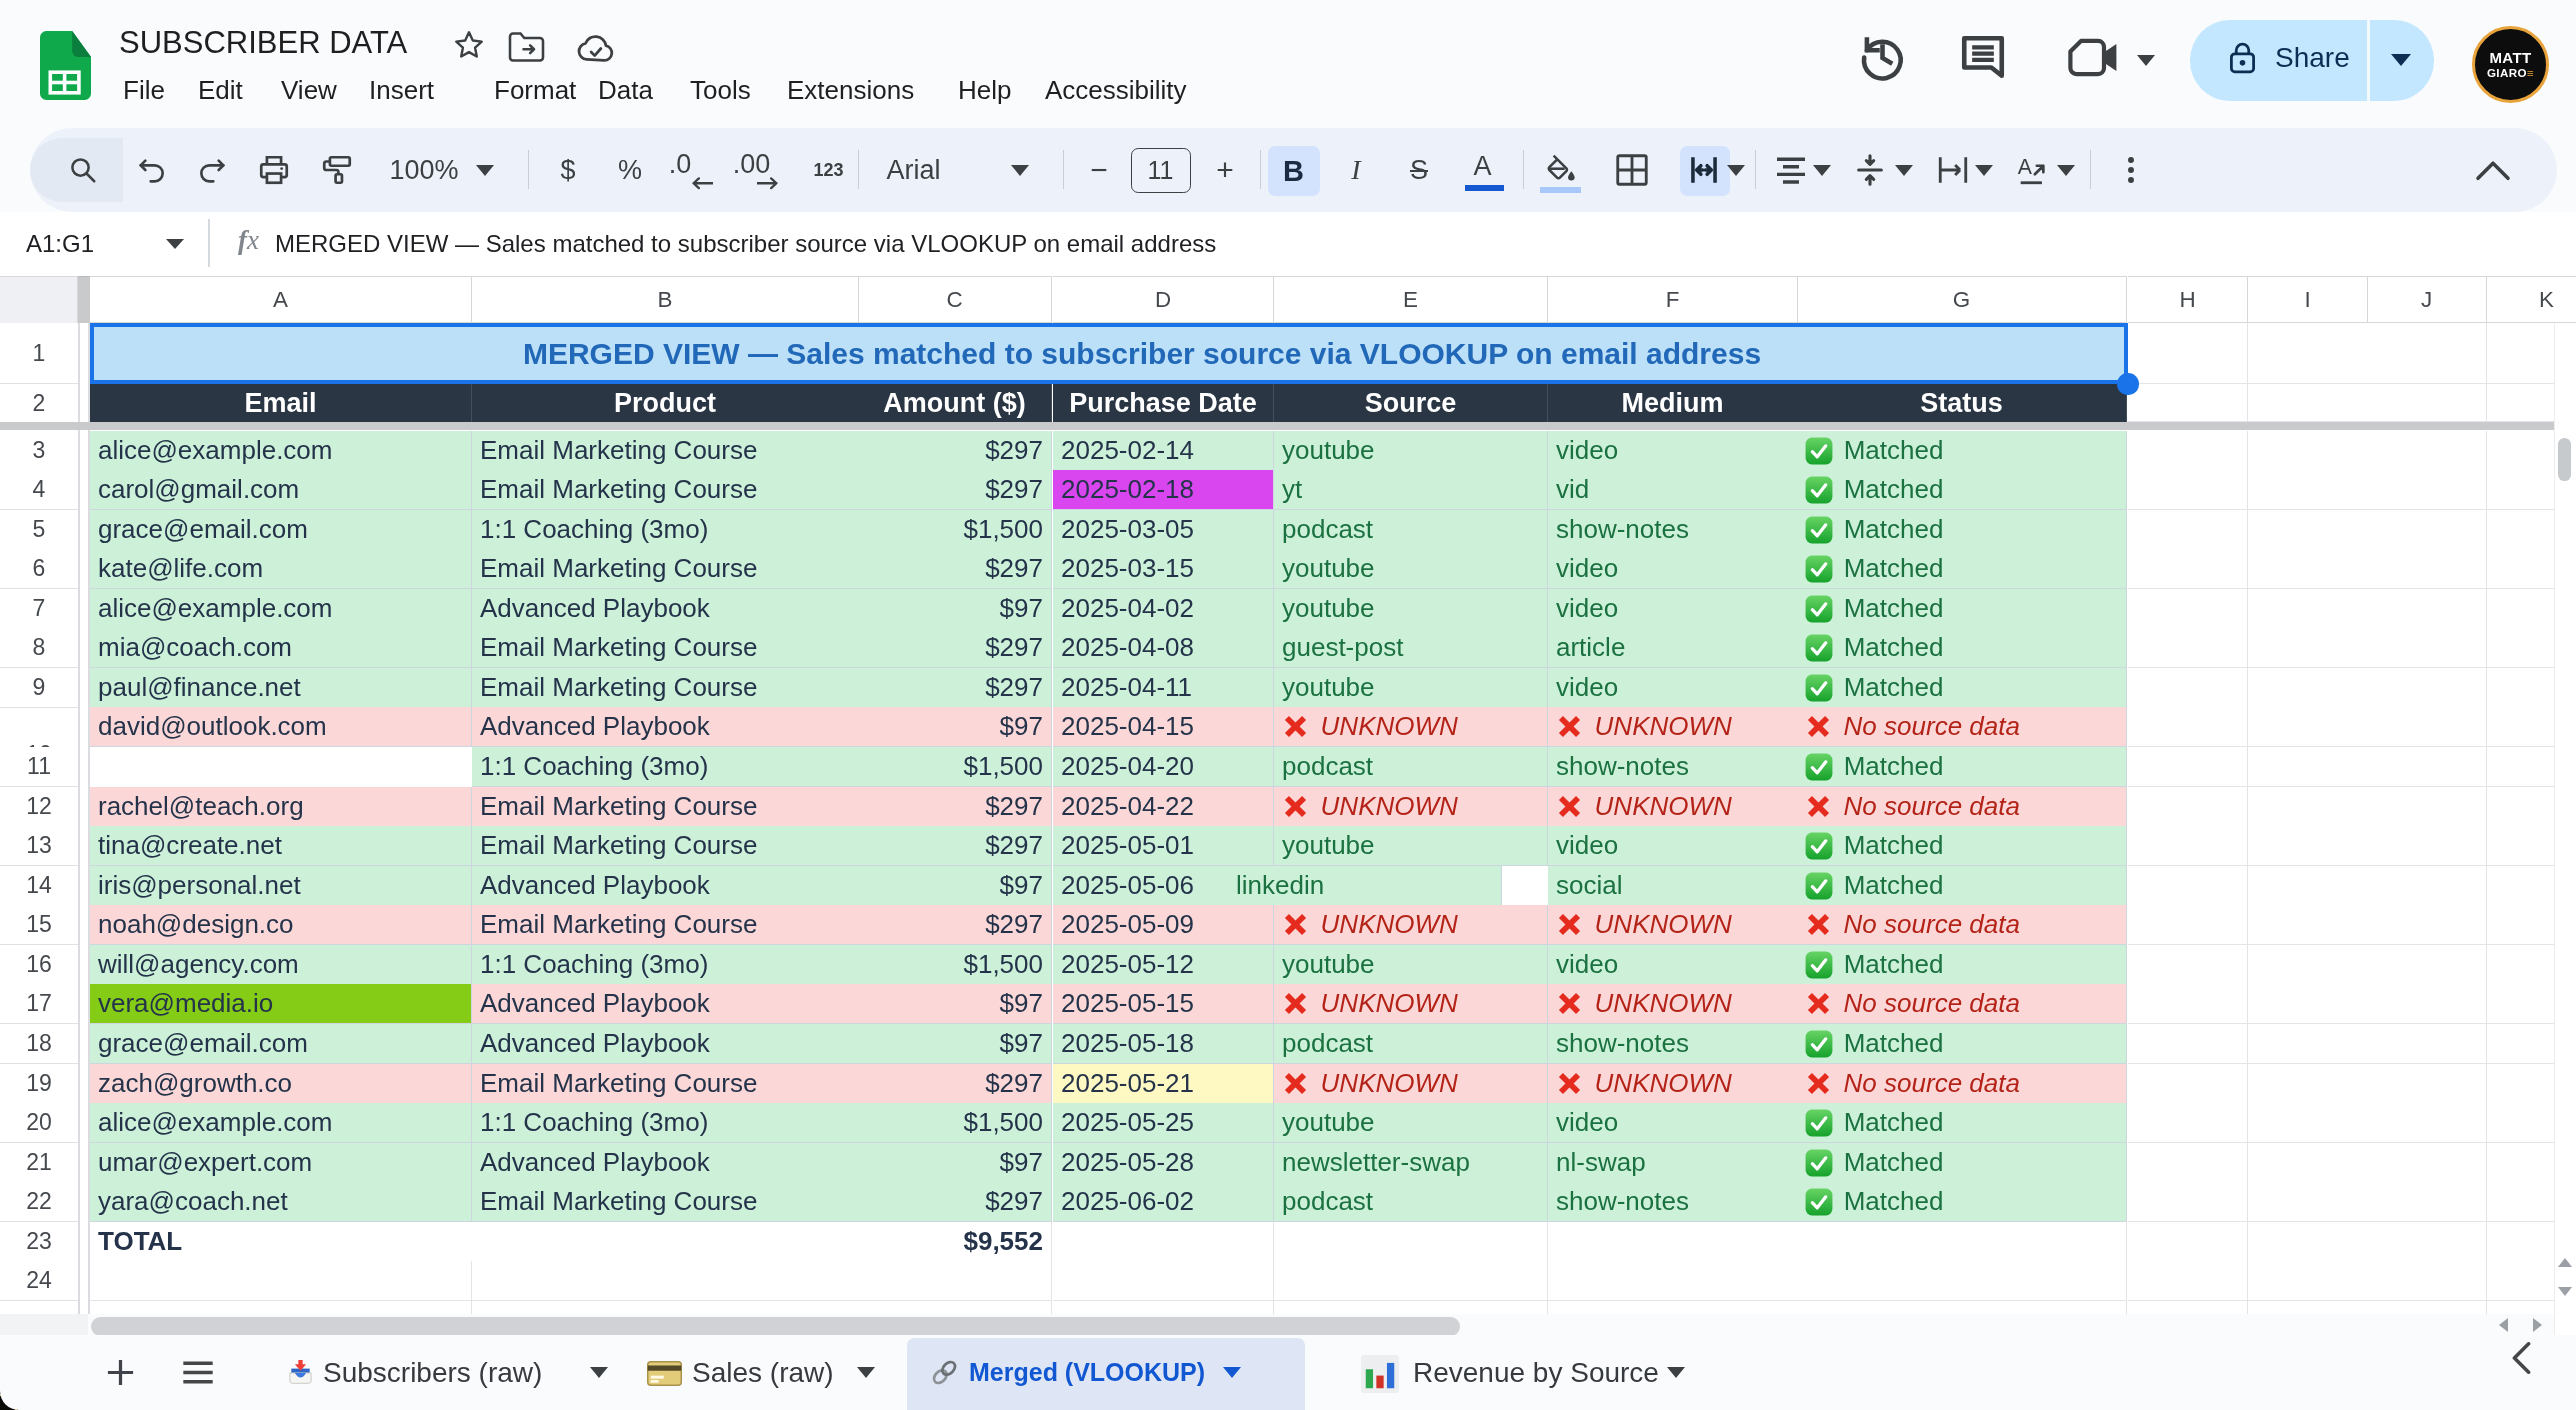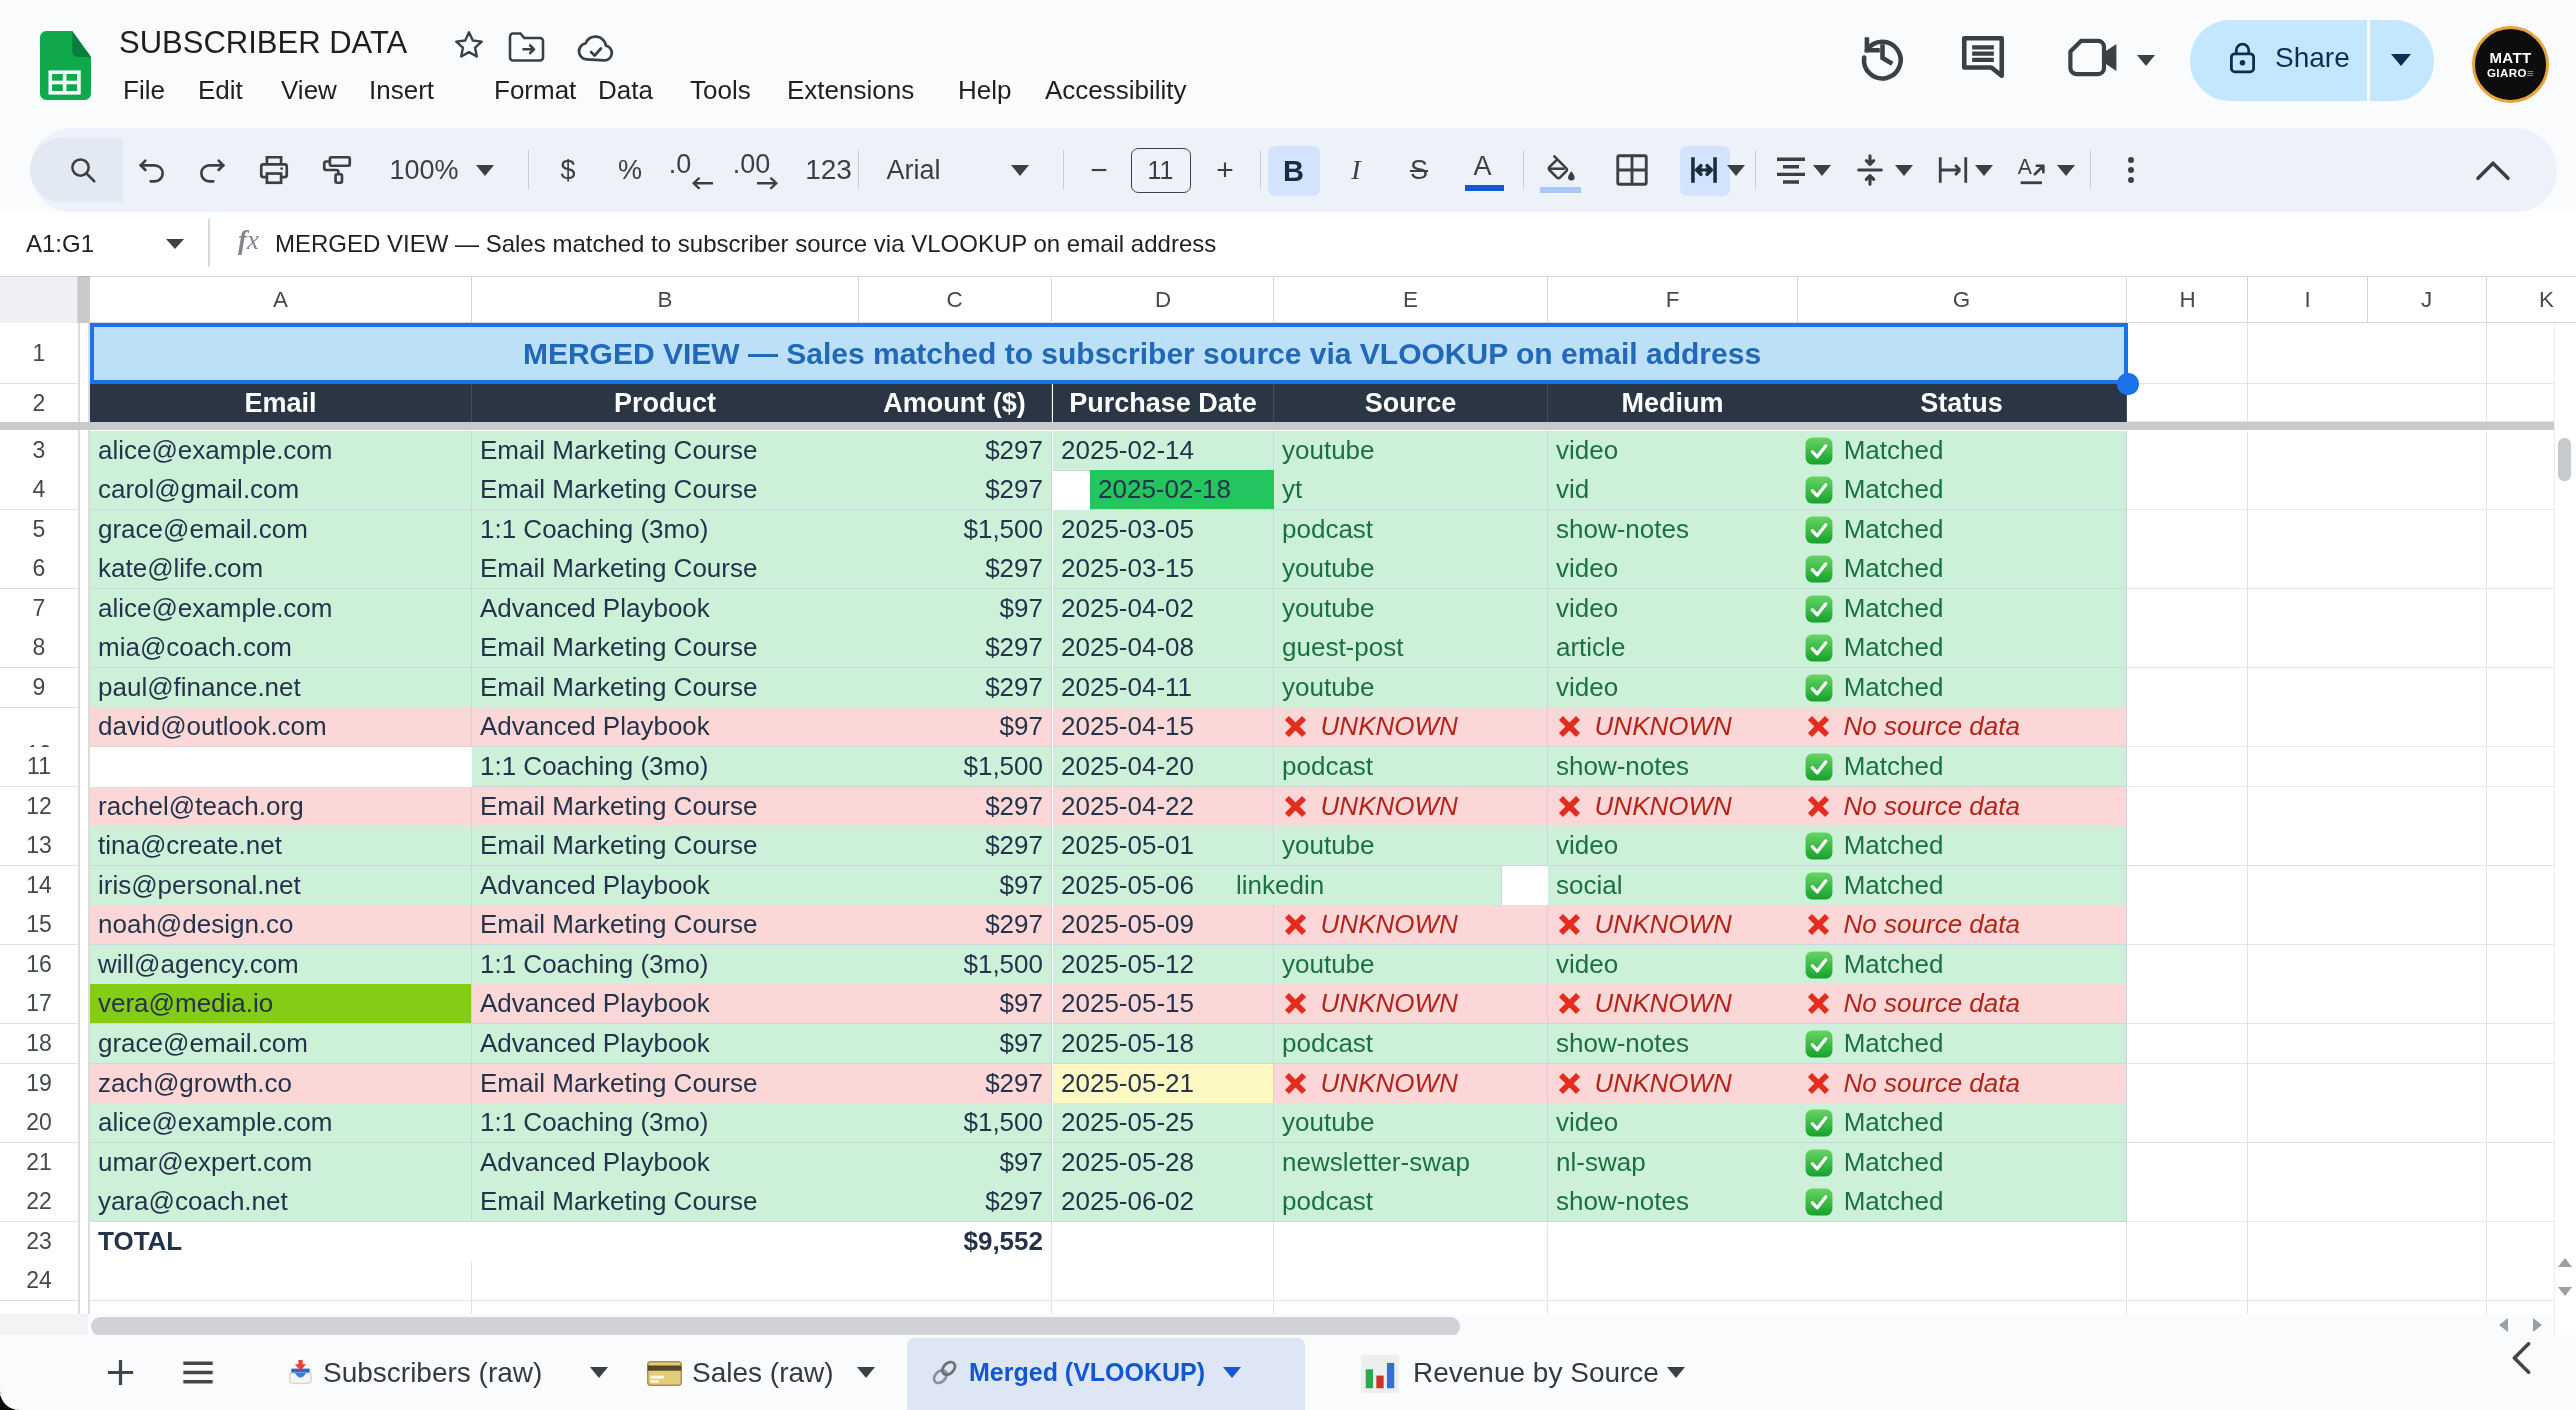--- a/index.html
+++ b/index.html
@@ -153,21 +153,21 @@
  <svg class="abs" style="left:660px;top:49px" width="23" height="12.5" viewBox="0 0 26 14" fill="none" stroke="#3d4043" stroke-width="2.6">
         <path d="M26 7H4m0 0l6-5.5M4 7l6 5.5" stroke-linejoin="round" stroke-linecap="round"></path>
       </svg>
  <div class="ti" style="left:696px;width:52px;top:-5.4px">
         <span class="ttext" style="font-weight:500">.00</span>
       </div>
  <svg class="abs" style="left:727px;top:49px" width="23" height="12.5" viewBox="0 0 26 14" fill="none" stroke="#3d4043" stroke-width="2.6">
         <path d="M0 7h22m0 0l-6-5.5M22 7l-6 5.5" stroke-linejoin="round" stroke-linecap="round"></path>
       </svg>
  <div class="ti" style="left:772px;width:54px">
-        <span class="ttext" style="font-weight:400;font-size:28px">123</span>
+        <span class="ttext" style="font-weight:700;font-size:18px">123</span>
       </div>
  <div class="tdiv" style="left:828px"></div>
  <div class="ti" style="left:857px;width:98px;justify-content:flex-start">
         <span class="ttext">Arial</span>
       </div>
  <div class="abs caret" style="left:981px;top:37px"></div>
  <div class="tdiv" style="left:1033px"></div>
  <div class="ti" style="left:1047px;width:45px">
         <span class="ttext" style="font-size:30px">−</span>
       </div>
@@ -348,21 +348,21 @@
 <div class="row" style="top:470px;height:40px">
       <div class="c" style="left:90px;width:382px;background:#ccf1d8;border-color:#cdd5de">
         <span class="t">carol@gmail.com</span>
       </div>
       <div class="c" style="left:472px;width:387px;background:#ccf1d8;border-color:#cdd5de">
         <span class="t">Email Marketing Course</span>
       </div>
       <div class="c" style="left:858px;width:194px;background:#ccf1d8;justify-content:flex-end;border-color:#cdd5de">
         <span class="t">$297</span>
       </div>
-      <div class="c" style="left:1090px;width:221px;background:#22c55e;border-color:#cdd5de">
+      <div class="c" style="left:1053px;width:221px;background:#d946ef;border-color:#cdd5de">
         <span class="t">2025-02-18</span>
       </div>
       <div class="c" style="left:1274px;width:274px;background:#ccf1d8;border-color:#cdd5de">
         <span class="g">yt</span>
       </div>
       <div class="c" style="left:1548px;width:250px;background:#ccf1d8;border-color:#cdd5de">
         <span class="g">vid</span>
       </div>
       <div class="c" style="left:1797px;width:330px;background:#ccf1d8;border-color:#cdd5de">
         <svg class="ck" viewBox="0 0 24 24">

